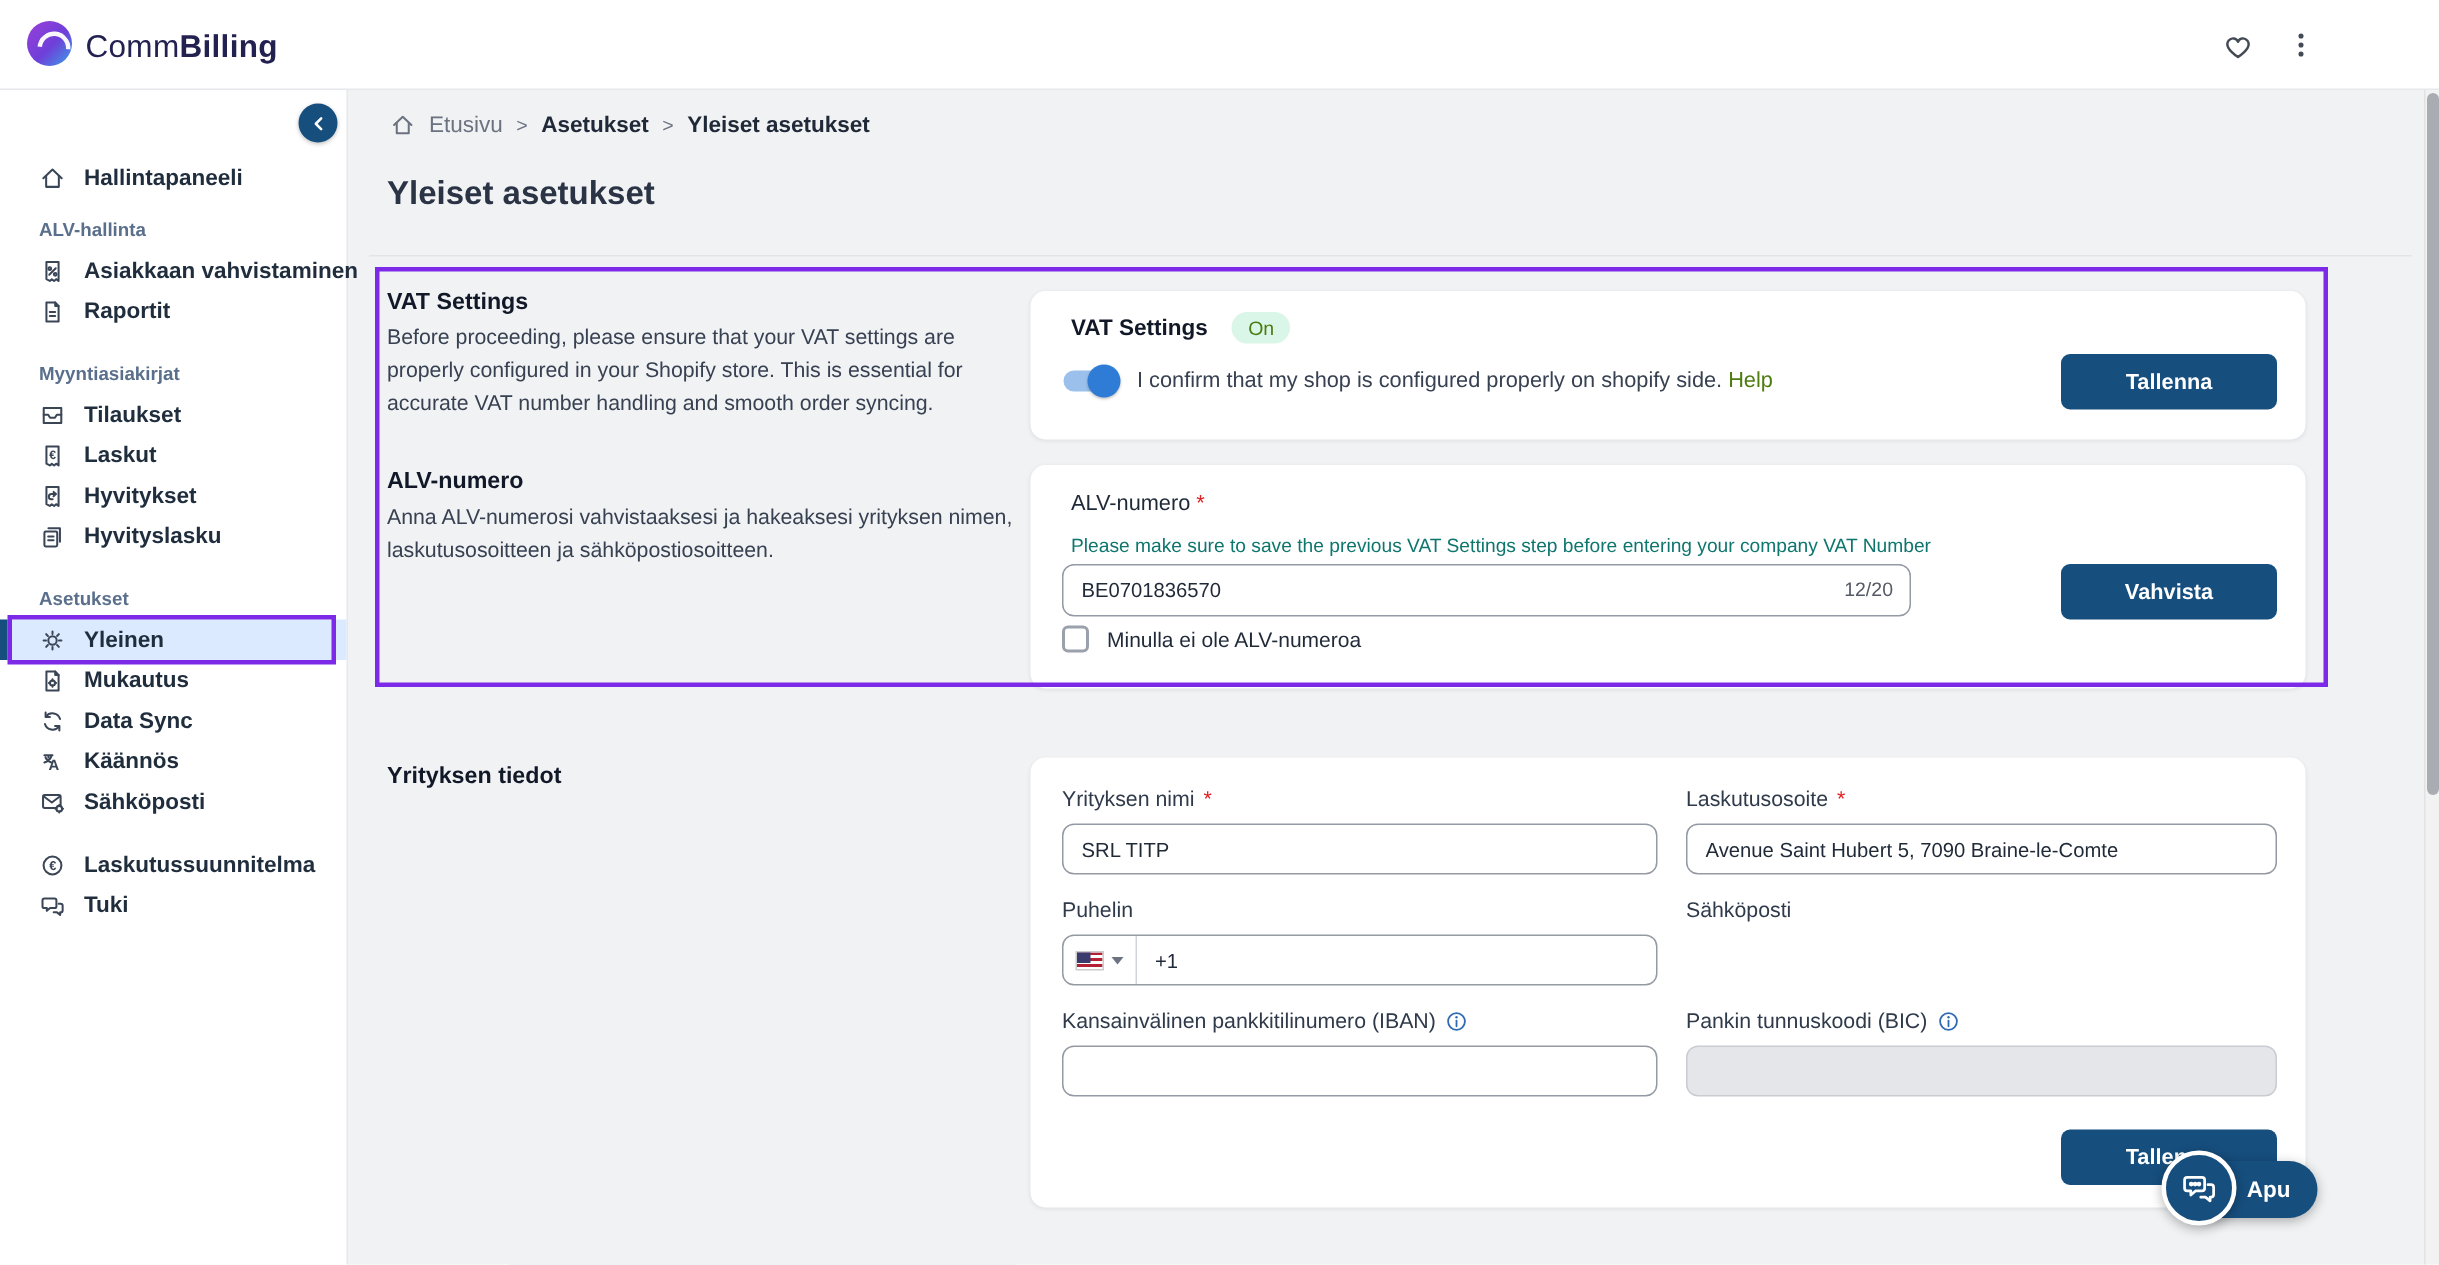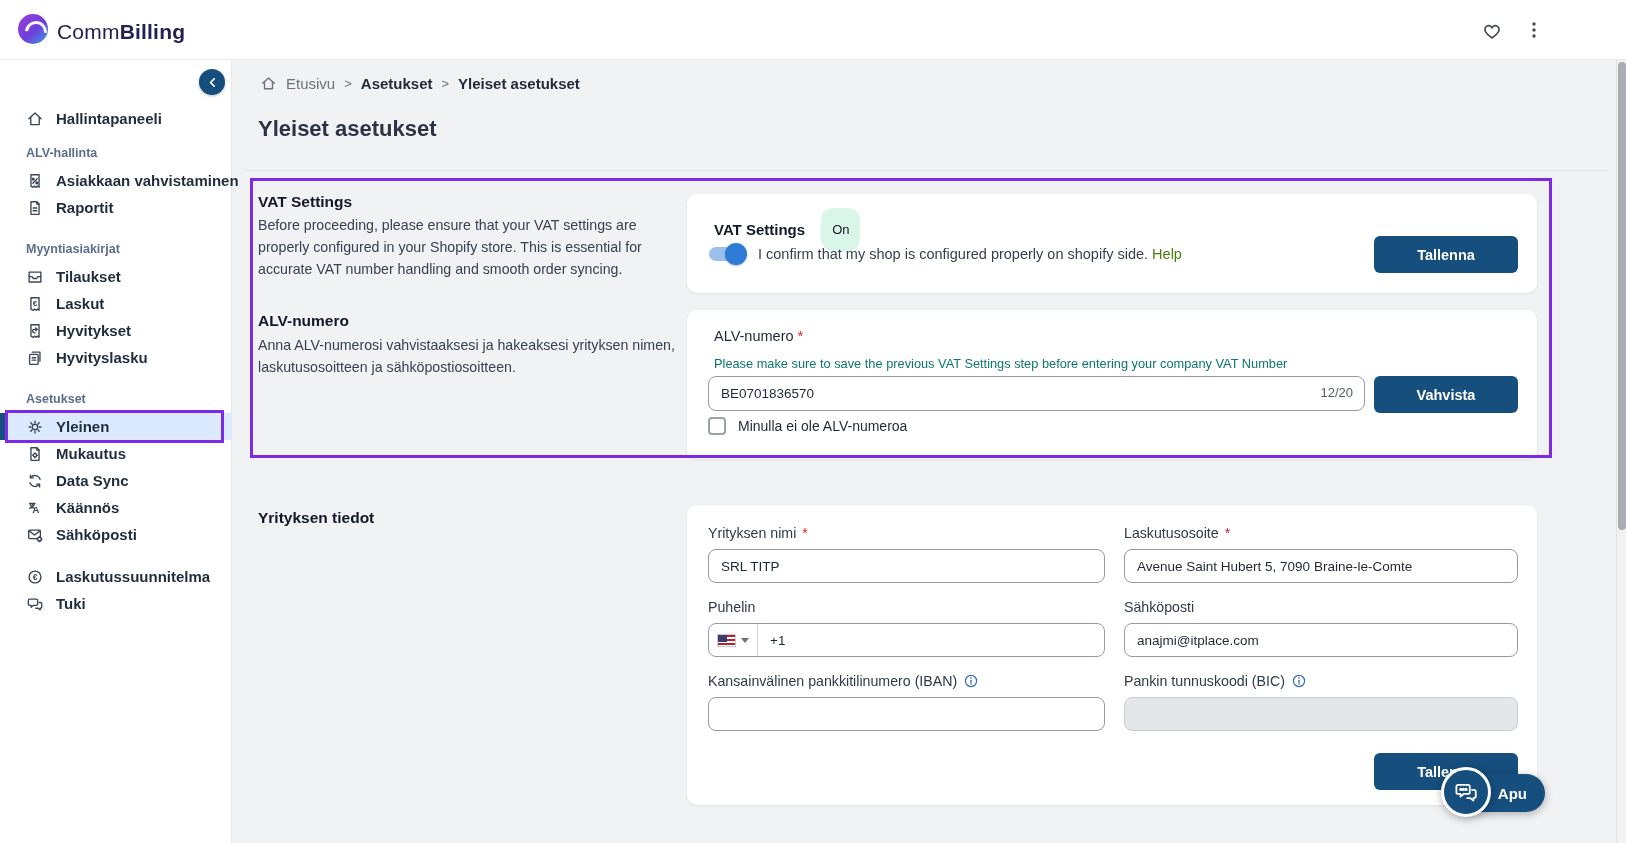--- a/index.html
+++ b/index.html
@@ -44,35 +44,35 @@
   .card { position:absolute; left:455px; width:850px; background:#fff; border-radius:10px; box-shadow:0 1px 3px rgba(16,24,40,.08); }
   .card1 { top:134px; height:99px; }
   .card2 { top:250px; height:149px; }
   .card3 { top:445px; height:300px; }
 
   .btn { background:#164e7e; color:#fff; border:none; border-radius:6px; font-family:"Liberation Sans",sans-serif; font-size:14.5px; font-weight:700; width:144px; height:37px; cursor:pointer; }
 
   
   .vat-title-row { position:absolute; left:27px; top:14px; display:flex; align-items:center; gap:16px; }
   .vat-title { font-size:15px; font-weight:600; color:#111827; }
-  .badge-on { background:#d9f6e8; color:#0f172a; font-size:13px; padding:14px 11px; border-radius:12px; }
+  .badge-on { background:#d9f6e8; color:#4d7c0f; font-size:13px; padding:3px 11px; border-radius:12px; }
   .toggle-row { position:absolute; left:22px; top:48px; display:flex; align-items:center; gap:13px; height:24px; }
   .toggle { position:relative; width:36px; height:18px; cursor:pointer; }
   .toggle .track { position:absolute; left:0; top:2px; width:36px; height:14px; border-radius:7px; background:#9cc0ec; }
   .toggle .knob { position:absolute; right:-2px; top:-2px; width:22px; height:22px; border-radius:50%; background:#2e7cd6; box-shadow:0 1px 2px rgba(0,0,0,.25); }
   .confirm-text { font-size:14.5px; color:#374151; }
   .link { color:#4d7c0f; cursor:pointer; }
   .card1 .btn { position:absolute; right:19px; top:42px; }
 
   
   .alv-label { position:absolute; left:27px; top:18px; font-size:14.5px; color:#1f2937; }
   .req { color:#e02020; }
   .alv-warning { position:absolute; left:27px; top:46px; font-size:12.8px; color:#0f766e; }
   .input { height:34px; border:1px solid #949aa3; border-radius:8px; background:#fff; font-family:"Liberation Sans",sans-serif; font-size:13.5px; color:#1f2937; padding:0 12px; outline:none; width:100%; }
-  .vat-input-wrap { position:absolute; left:21px; top:66px; width:657px; height:35px; }
+  .vat-input-wrap { position:absolute; left:21px; top:66px; width:566px; height:35px; }
   .vat-input-wrap .input { height:35px; padding-right:52px; }
   .char-counter { position:absolute; right:12px; top:9px; font-size:13px; color:#555b66; }
   .card2 .btn { position:absolute; right:19px; top:66px; }
   .chk-row { position:absolute; left:21px; top:107px; display:flex; align-items:center; gap:12px; cursor:pointer; }
   .checkbox { width:18px; height:18px; border:2px solid #9aa1ab; border-radius:4px; background:#fff; }
   .chk-label { font-size:14px; color:#1f2937; }
 
   
   .field { position:absolute; }
   .f-label { font-size:14.2px; color:#2f3a4a; margin-bottom:8px; display:flex; align-items:center; gap:6px; }
@@ -361,21 +361,20 @@
           <span class="flag-us"></span>
           <span class="caret"></span>
         </span>
         <input value="+1" style="">
       </div>
     </div>
     <div class="field col2 r2">
       <div class="f-label">
           <span>Sähköposti</span>
         </div>
-      <input class="input" value="anajmi@itplace.com" style="">
     </div>
 
     <div class="field col1 r3">
       <div class="f-label">
           <span>Kansainvälinen pankkitilinumero (IBAN)</span>
           <span class="ic-info">
             <svg width="16" height="16" viewBox="0 0 20 20" fill="none" stroke="#2f6bb0" stroke-width="1.5" stroke-linecap="round">
               <circle cx="10" cy="10" r="7"></circle>
               <path d="M10 9.2 V14"></path>
               <circle cx="10" cy="6.4" r="1" fill="#2f6bb0" stroke="none"></circle>

